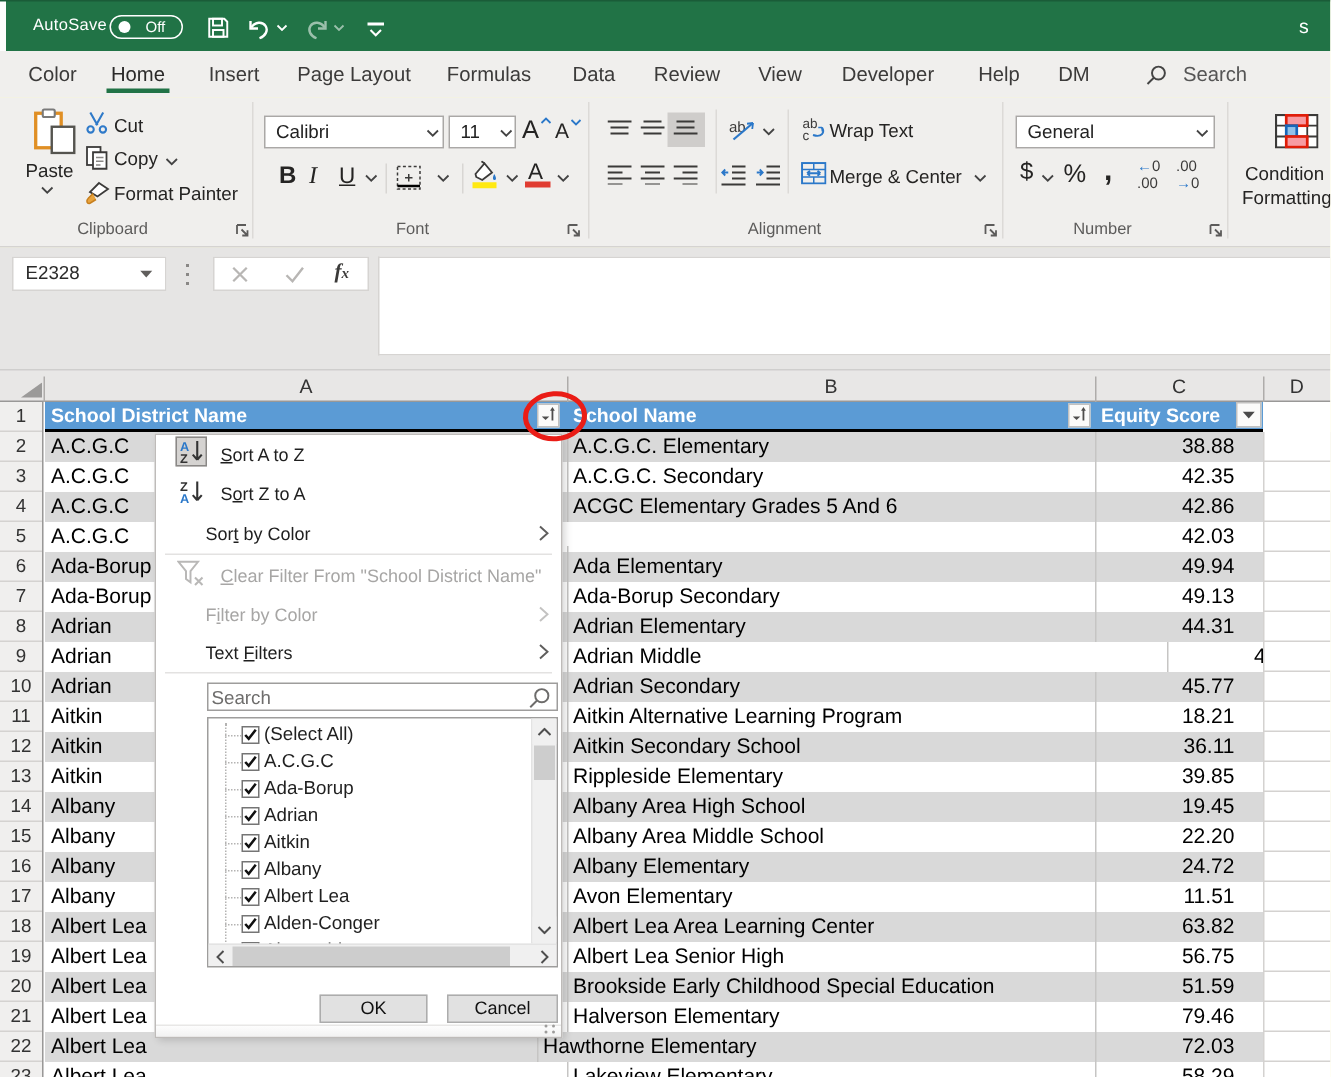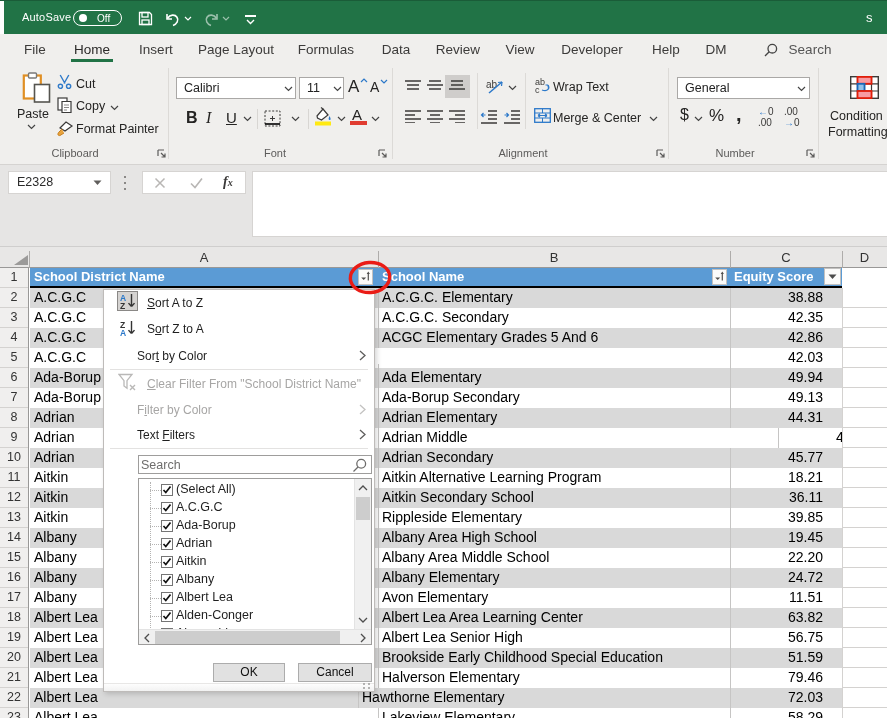--- a/index.html
+++ b/index.html
@@ -100,21 +100,21 @@
         <path d="M1 1 L4 4 L7 1" fill="none" stroke="#fff" stroke-width="1.2"></path>
       </svg>
   <div style="position:absolute;left:245px;top:14px;width:11px;height:2px;background:#fff;"></div>
   <svg style="position:absolute;left:246px;top:18px;" width="9" height="6" viewBox="0 0 9 6">
         <path d="M1 1 L4.5 4.5 L8 1" fill="none" stroke="#fff" stroke-width="1.4"></path>
       </svg>
   <div class="tbt" style="left:866px;font-size:13px;">s</div>
 </div>
 
 <div id="tabrow" class="abs">
-  <div class="tab" style="left:15px;width:40px;">File</div>
+  <div class="tab" style="left:15px;width:40px;">Color</div>
   <div class="tab sel" style="left:70px;width:44px;">Home</div>
   <div class="tab" style="left:134px;width:44px;">Insert</div>
   <div class="tab" style="left:196px;width:80px;">Page Layout</div>
   <div class="tab" style="left:294px;width:64px;">Formulas</div>
   <div class="tab" style="left:378px;width:36px;">Data</div>
   <div class="tab" style="left:434px;width:48px;">Review</div>
   <div class="tab" style="left:502px;width:36px;">View</div>
   <div class="tab" style="left:558px;width:68px;">Developer</div>
   <div class="tab" style="left:649px;width:34px;">Help</div>
   <div class="tab" style="left:700px;width:32px;">DM</div>

